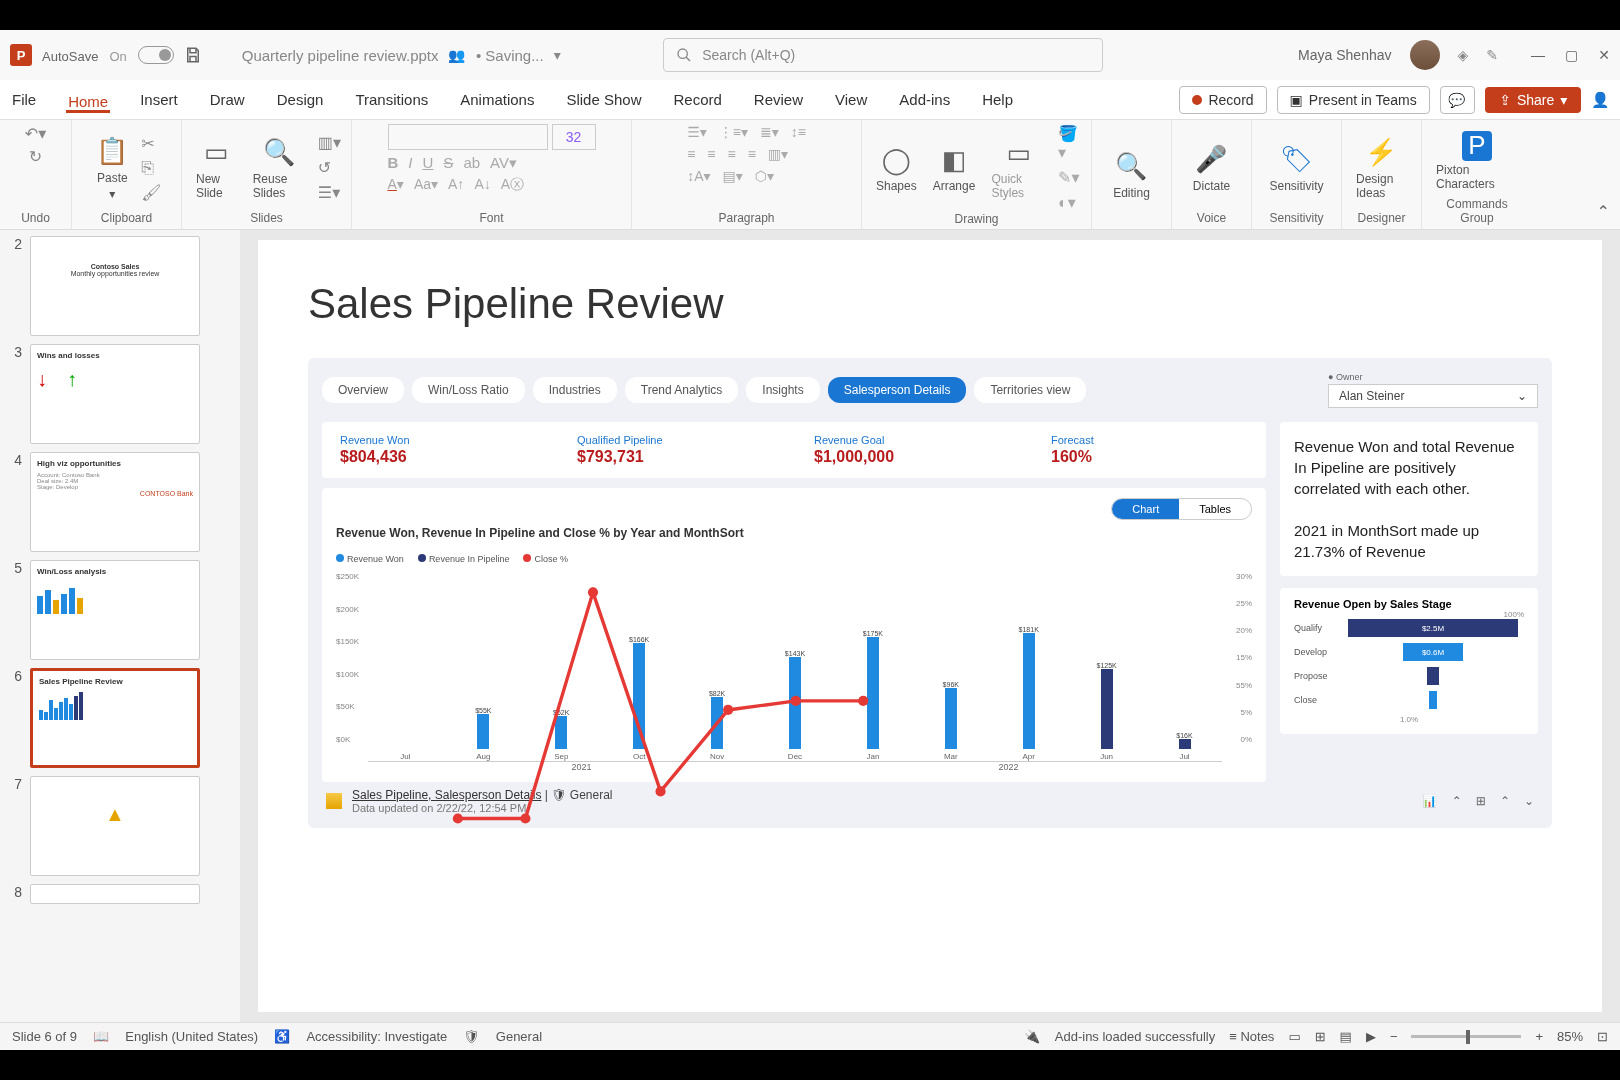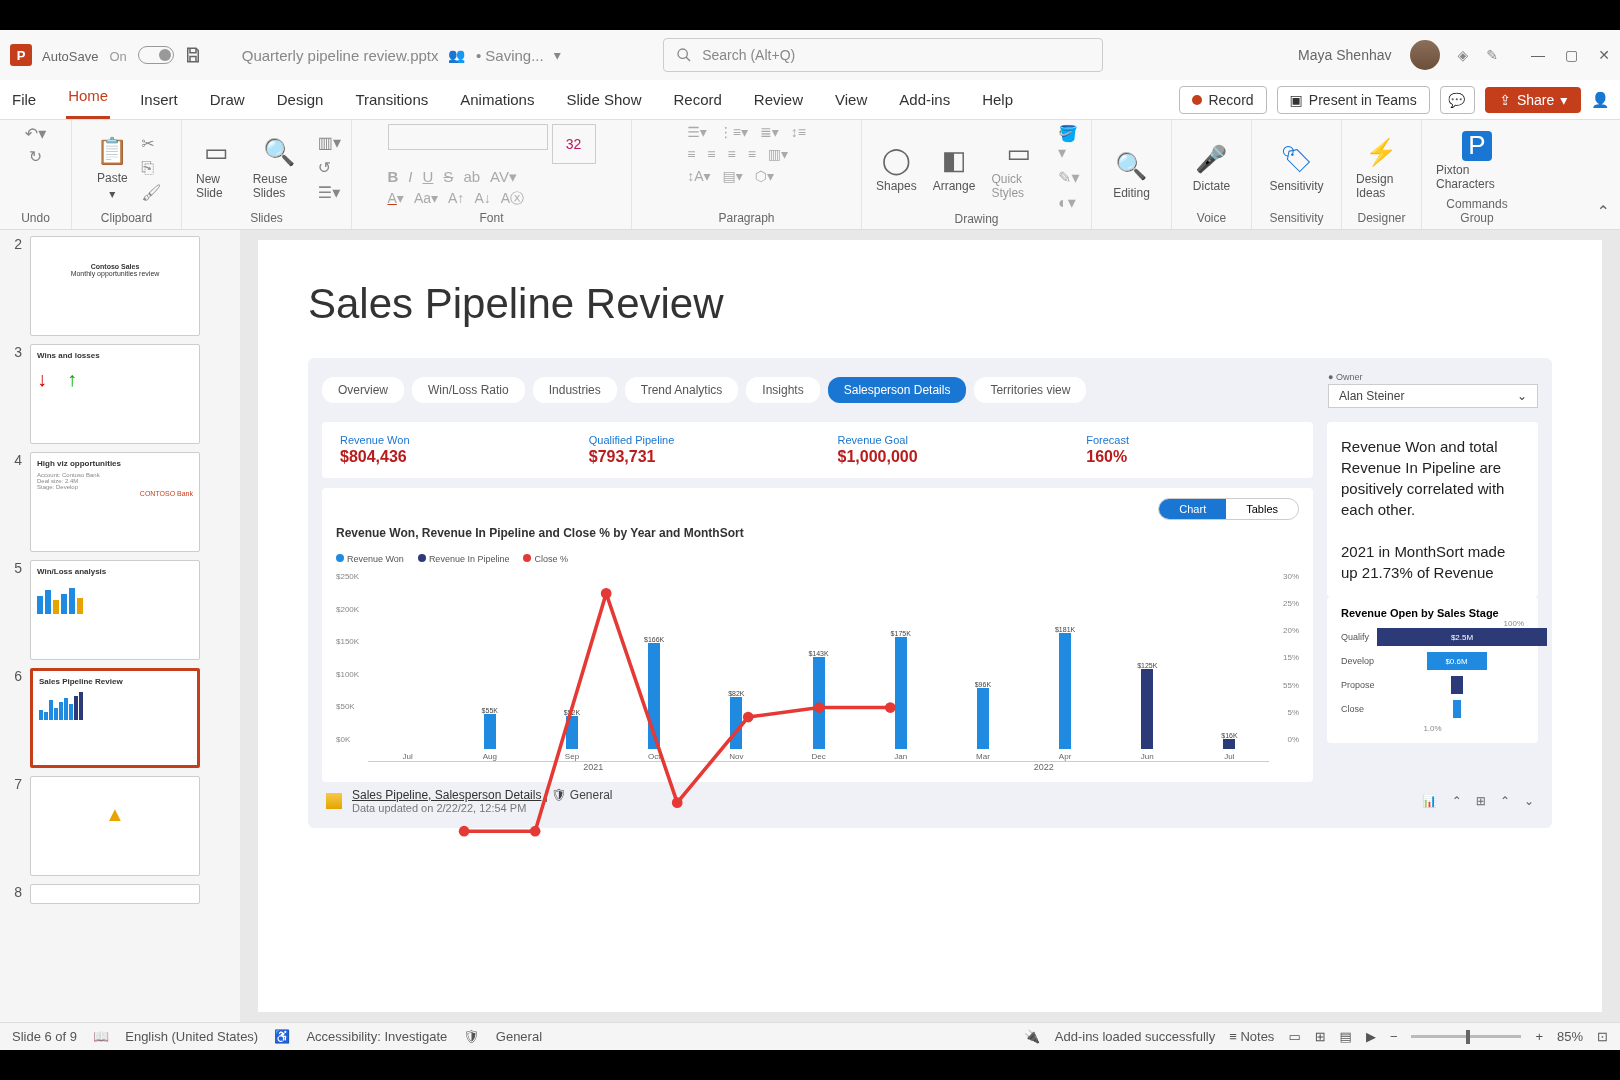--- a/index.html
+++ b/index.html
@@ -12,34 +12,34 @@
 .toggle-pill{width:36px;height:18px;border:1px solid #999;border-radius:9px;position:relative}
 .toggle-pill::after{content:"";width:12px;height:12px;background:#999;border-radius:50%;position:absolute;top:2px;right:2px}
 .filename{color:#888;font-size:15px;margin-left:30px}
 .saving{color:#888;font-size:15px}
 .search-box{flex:0 0 440px;height:34px;border:1px solid #ccc;border-radius:4px;display:flex;align-items:center;padding:0 12px;margin:0 auto;color:#888;gap:10px}
 .tb-right{margin-left:auto;display:flex;align-items:center;gap:18px}
 .avatar{width:30px;height:30px;border-radius:50%;background:linear-gradient(#8b6f5a,#6b4f3a)}
 .win-controls{display:flex;gap:20px;margin-left:15px;color:#666}
 .menu-bar{height:40px;display:flex;align-items:center;padding:0 10px;gap:28px;font-size:15px;color:#333;border-bottom:1px solid #e0e0e0}
 .menu-item{padding:6px 2px;cursor:pointer}
-.menu-item.active{color:#c43e1c;border-bottom:3px solid #c43e1c;padding-bottom:12px}
+.menu-item.active{color:#c43e1c;border-bottom:3px solid #c43e1c;padding-bottom:0}
 .menu-right{margin-left:auto;display:flex;align-items:center;gap:10px}
 .btn-outline{border:1px solid #bbb;border-radius:4px;padding:5px 12px;font-size:14px;display:flex;align-items:center;gap:6px;color:#333}
 .btn-share{background:#c43e1c;color:#fff;border-radius:4px;padding:5px 14px;font-size:14px;display:flex;align-items:center;gap:6px}
 .red-dot{width:10px;height:10px;background:#c43e1c;border-radius:50%}
 .ribbon{height:110px;background:#f8f8f8;border-bottom:1px solid #ddd;display:flex;position:relative}
 .ribbon-group{display:flex;flex-direction:column;justify-content:space-between;border-right:1px solid #e5e5e5;padding:4px 10px 2px;align-items:center}
 .ribbon-group-label{font-size:12px;color:#666;text-align:center;padding-bottom:2px}
 .ribbon-content{flex:1;display:flex;align-items:center;gap:8px;color:#888}
 .rb-btn{display:flex;flex-direction:column;align-items:center;gap:2px;font-size:12px;color:#555;padding:2px 4px}
 .rb-icon{width:26px;height:26px;display:flex;align-items:center;justify-content:center;font-size:20px;color:#666}
 .rb-icon-lg{width:34px;height:34px;font-size:26px}
 .font-select{width:160px;height:26px;border:1px solid #ccc}
-.font-size{width:44px;height:40px;border:1px solid #ccc;display:flex;align-items:center;justify-content:center;font-size:14px;color:#be185d}
+.font-size{width:44px;height:26px;border:1px solid #ccc;display:flex;align-items:center;justify-content:center;font-size:14px;color:#8b5cf6}
 .collapse-ribbon{position:absolute;right:10px;bottom:8px;color:#666}
 .main-area{flex:1;display:flex;background:#e8e8e8;overflow:hidden}
 .thumb-panel{width:240px;background:#f5f5f5;display:flex;flex-direction:column;padding:6px 12px 6px 8px;gap:8px;overflow-y:auto;position:relative}
 .thumb-row{display:flex;gap:8px}
 .thumb-num{width:14px;font-size:14px;color:#555;text-align:right}
 .thumb{width:170px;height:100px;background:#fff;border:1px solid #ccc;border-radius:2px;padding:6px;font-size:7px;color:#333;overflow:hidden}
 .thumb.selected{border:3px solid #c43e1c}
 .thumb-title{font-size:8px;font-weight:600;margin-bottom:3px}
 .slide-canvas{flex:1;background:#e8e8e8;display:flex;flex-direction:column;padding:10px 18px;gap:10px;overflow:hidden}
 .slide{background:#fff;flex:1;padding:40px 50px;position:relative}
@@ -71,21 +71,21 @@
 .bars{flex:1;display:flex;align-items:flex-end;gap:3px;border-bottom:1px solid #ccc;position:relative}
 .bar-group{flex:1;display:flex;flex-direction:column;align-items:center;gap:1px}
 .bar-stack{display:flex;align-items:flex-end;gap:1px;height:160px}
 .bar{width:12px}
 .bar.won{background:#1f8ae0}
 .bar.pipe{background:#2d3a78}
 .bar-label{font-size:7px;color:#444}
 .x-label{font-size:8px;color:#666;margin-top:2px}
 .year-labels{display:flex;justify-content:space-around;font-size:9px;color:#666;padding-left:32px;padding-right:30px}
 .line-chart{position:absolute;top:0;left:0;right:0;bottom:0;pointer-events:none}
-.dash-right{width:211px;display:flex;flex-direction:column;}
+.dash-right{width:258px;display:flex;flex-direction:column;gap:12px}
 .insight-box{background:#fff;border-radius:4px;padding:14px;font-size:15px;line-height:1.4;color:#222}
 .stage-box{background:#fff;border-radius:4px;padding:10px 14px}
 .stage-title{font-size:11px;font-weight:600;margin-bottom:0}
 .stage-row{display:flex;align-items:center;gap:8px;margin-bottom:6px;font-size:9px;color:#555}
 .stage-label{width:40px}
 .stage-bar{height:18px;display:flex;align-items:center;justify-content:center;color:#fff;font-size:8px}
 .dash-footer{display:flex;align-items:center;gap:10px;padding:6px 4px;font-size:12px;color:#444}
 .pbi-icon{width:16px;height:16px;background:linear-gradient(#f7c948,#e5a400)}
 .dash-footer-right{margin-left:auto;display:flex;gap:14px;color:#666}
 .link-text{font-size:17px;color:#333;word-break:break-all;padding:4px 0}

